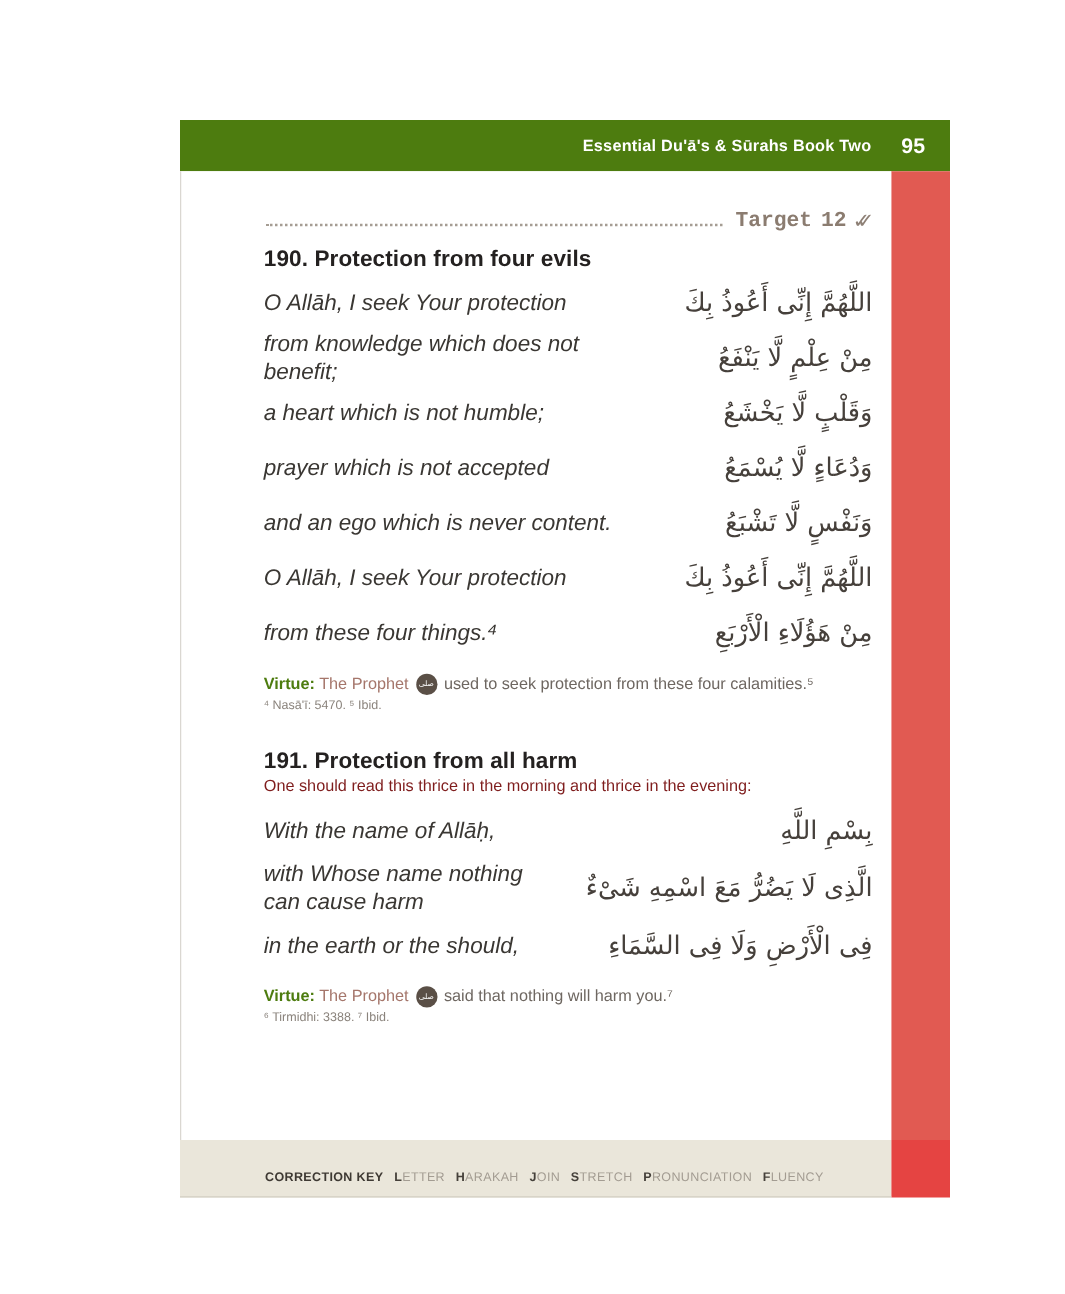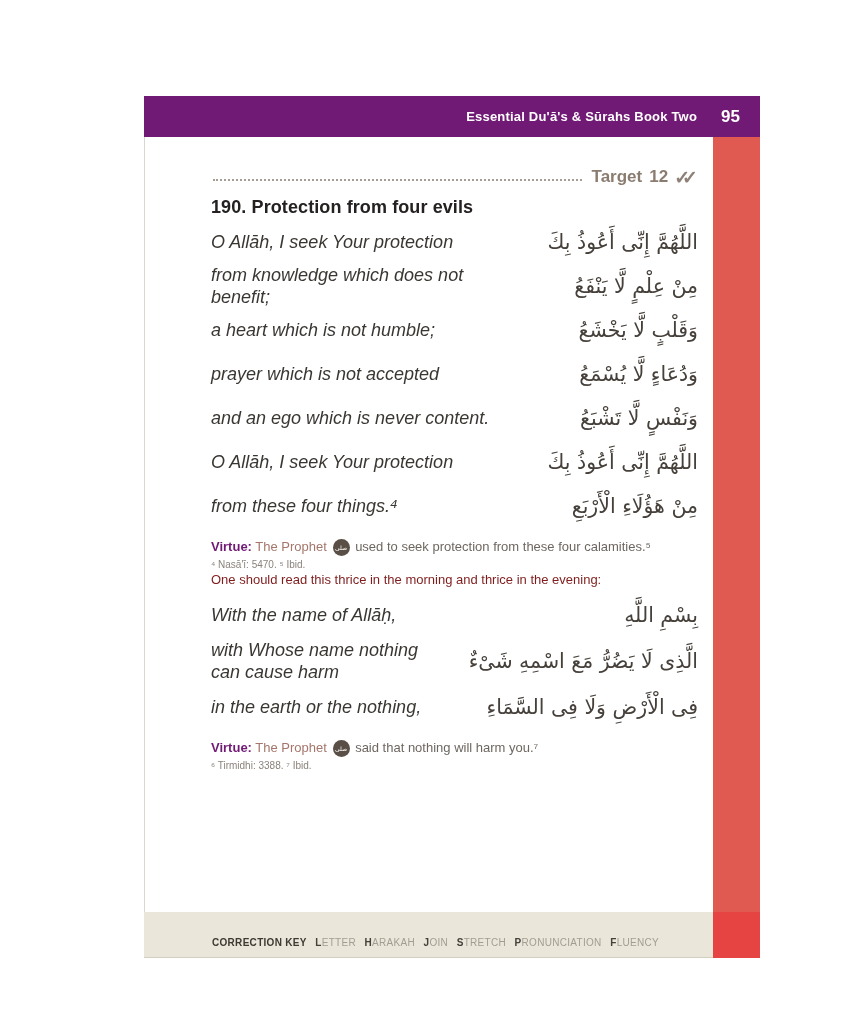--- a/index.html
+++ b/index.html
@@ -3,38 +3,38 @@
 <meta charset="utf-8">
 <style>
   html,body{margin:0;padding:0;background:#ffffff;}
   .canvas{
     position:relative;width:852px;height:1035px;background:#ffffff;overflow:hidden;
     font-family:"Liberation Sans",sans-serif;
   }
   
   .header-bar{
     position:absolute;left:144px;top:96px;width:616px;height:41px;
-    background:#701a75;display:flex;align-items:center;justify-content:flex-end;
+    background:#4d7c0f;display:flex;align-items:center;justify-content:flex-end;
     box-sizing:border-box;padding-right:20px;gap:24px;
   }
   .header-title{color:#ffffff;font-size:13px;font-weight:bold;letter-spacing:.2px;}
   .header-page{color:#ffffff;font-size:17px;font-weight:bold;}
   .sidebar-red{
     position:absolute;left:713px;top:137px;width:47px;height:775px;background:#e15a52;
   }
   .sidebar-red-bottom{
     position:absolute;left:713px;top:912px;width:47px;height:46px;background:#e54442;
   }
   
   .content{
     position:absolute;left:144px;top:137px;width:569px;height:775px;background:#ffffff;
     border-left:1px solid #dad7d1;box-sizing:border-box;
     padding:20px 15px 0 66px;overflow:hidden;
   }
-  .target-row{display:flex;align-items:flex-end;height:22px;margin-top:8px;}
+  .target-row{display:flex;align-items:flex-end;height:22px;margin-top:8px;font-family:Liberation Mono, monospace;}
   .leader{flex:1;border-bottom:2px dotted #a59d93;margin:0 10px 6px 2px;}
   .target-label{font-size:17px;font-weight:bold;color:#8b7c70;}
   .target-number{font-size:17px;font-weight:bold;color:#8b7c70;margin-left:7px;}
   .check{
     font-size:19px;font-weight:bold;color:#8e8076;margin-left:6px;
     letter-spacing:-0.42em;padding-right:.42em;line-height:1;
   }
   h2.sec{
     font-size:18px;font-weight:bold;color:#242120;margin:10px 0 2px 0;letter-spacing:.1px;
   }
@@ -44,21 +44,21 @@
   .dua-row.tall{height:48px;}
   .en{
     font-style:italic;font-size:18px;color:#3a3733;line-height:1.25;max-width:310px;
   }
   .en.narrow{max-width:218px;}
   .ar{
     font-family:"DejaVu Sans",sans-serif;font-size:20.5px;color:#46403b;
     direction:rtl;text-align:right;white-space:nowrap;line-height:1.3;
   }
   .virtue{font-size:13px;color:#6e6761;margin:10px 0 0 0;line-height:1.35;}
-  .virtue .vlabel{font-weight:bold;color:#701a75;}
+  .virtue .vlabel{font-weight:bold;color:#4d7c0f;}
   .virtue .prophet{color:#a5766b;}
   .saw{
     display:inline-flex;align-items:center;justify-content:center;
     width:17px;height:17px;border-radius:50%;background:#5a4f46;color:#ffffff;
     font-size:6px;font-family:"DejaVu Sans",sans-serif;vertical-align:middle;
     margin:0 2px;overflow:hidden;
   }
   .footnote{font-size:10px;color:#8a837c;margin:3px 0 0 0;}
   
   .footer{
@@ -128,33 +128,34 @@
     </div>
 
     <p class="virtue">
       <span class="vlabel">Virtue:</span>
       <span class="prophet">The Prophet</span>
       <span class="saw">صلى</span>
       <span>used to seek protection from these four calamities.⁵</span>
     </p>
     <p class="footnote">⁴ Nasā'ī: 5470. ⁵ Ibid.</p>
 
+    <h2 class="sec sec2">191. Protection from all harm</h2>
     <p class="intro">One should read this thrice in the morning and thrice in the evening:</p>
 
     <div>
       <div class="dua-row">
         <span class="en">With the name of Allāḥ,</span>
         <span class="ar">بِسْمِ اللَّهِ</span>
       </div>
       <div class="dua-row tall">
         <span class="en narrow">with Whose name nothing can cause harm</span>
         <span class="ar">الَّذِى لَا يَضُرُّ مَعَ اسْمِهِ شَىْءٌ</span>
       </div>
       <div class="dua-row">
-        <span class="en">in the earth or the nothing,</span>
+        <span class="en">in the earth or the should,</span>
         <span class="ar">فِى الْأَرْضِ وَلَا فِى السَّمَاءِ</span>
       </div>
     </div>
 
     <p class="virtue">
       <span class="vlabel">Virtue:</span>
       <span class="prophet">The Prophet</span>
       <span class="saw">صلى</span>
       <span>said that nothing will harm you.⁷</span>
     </p>

